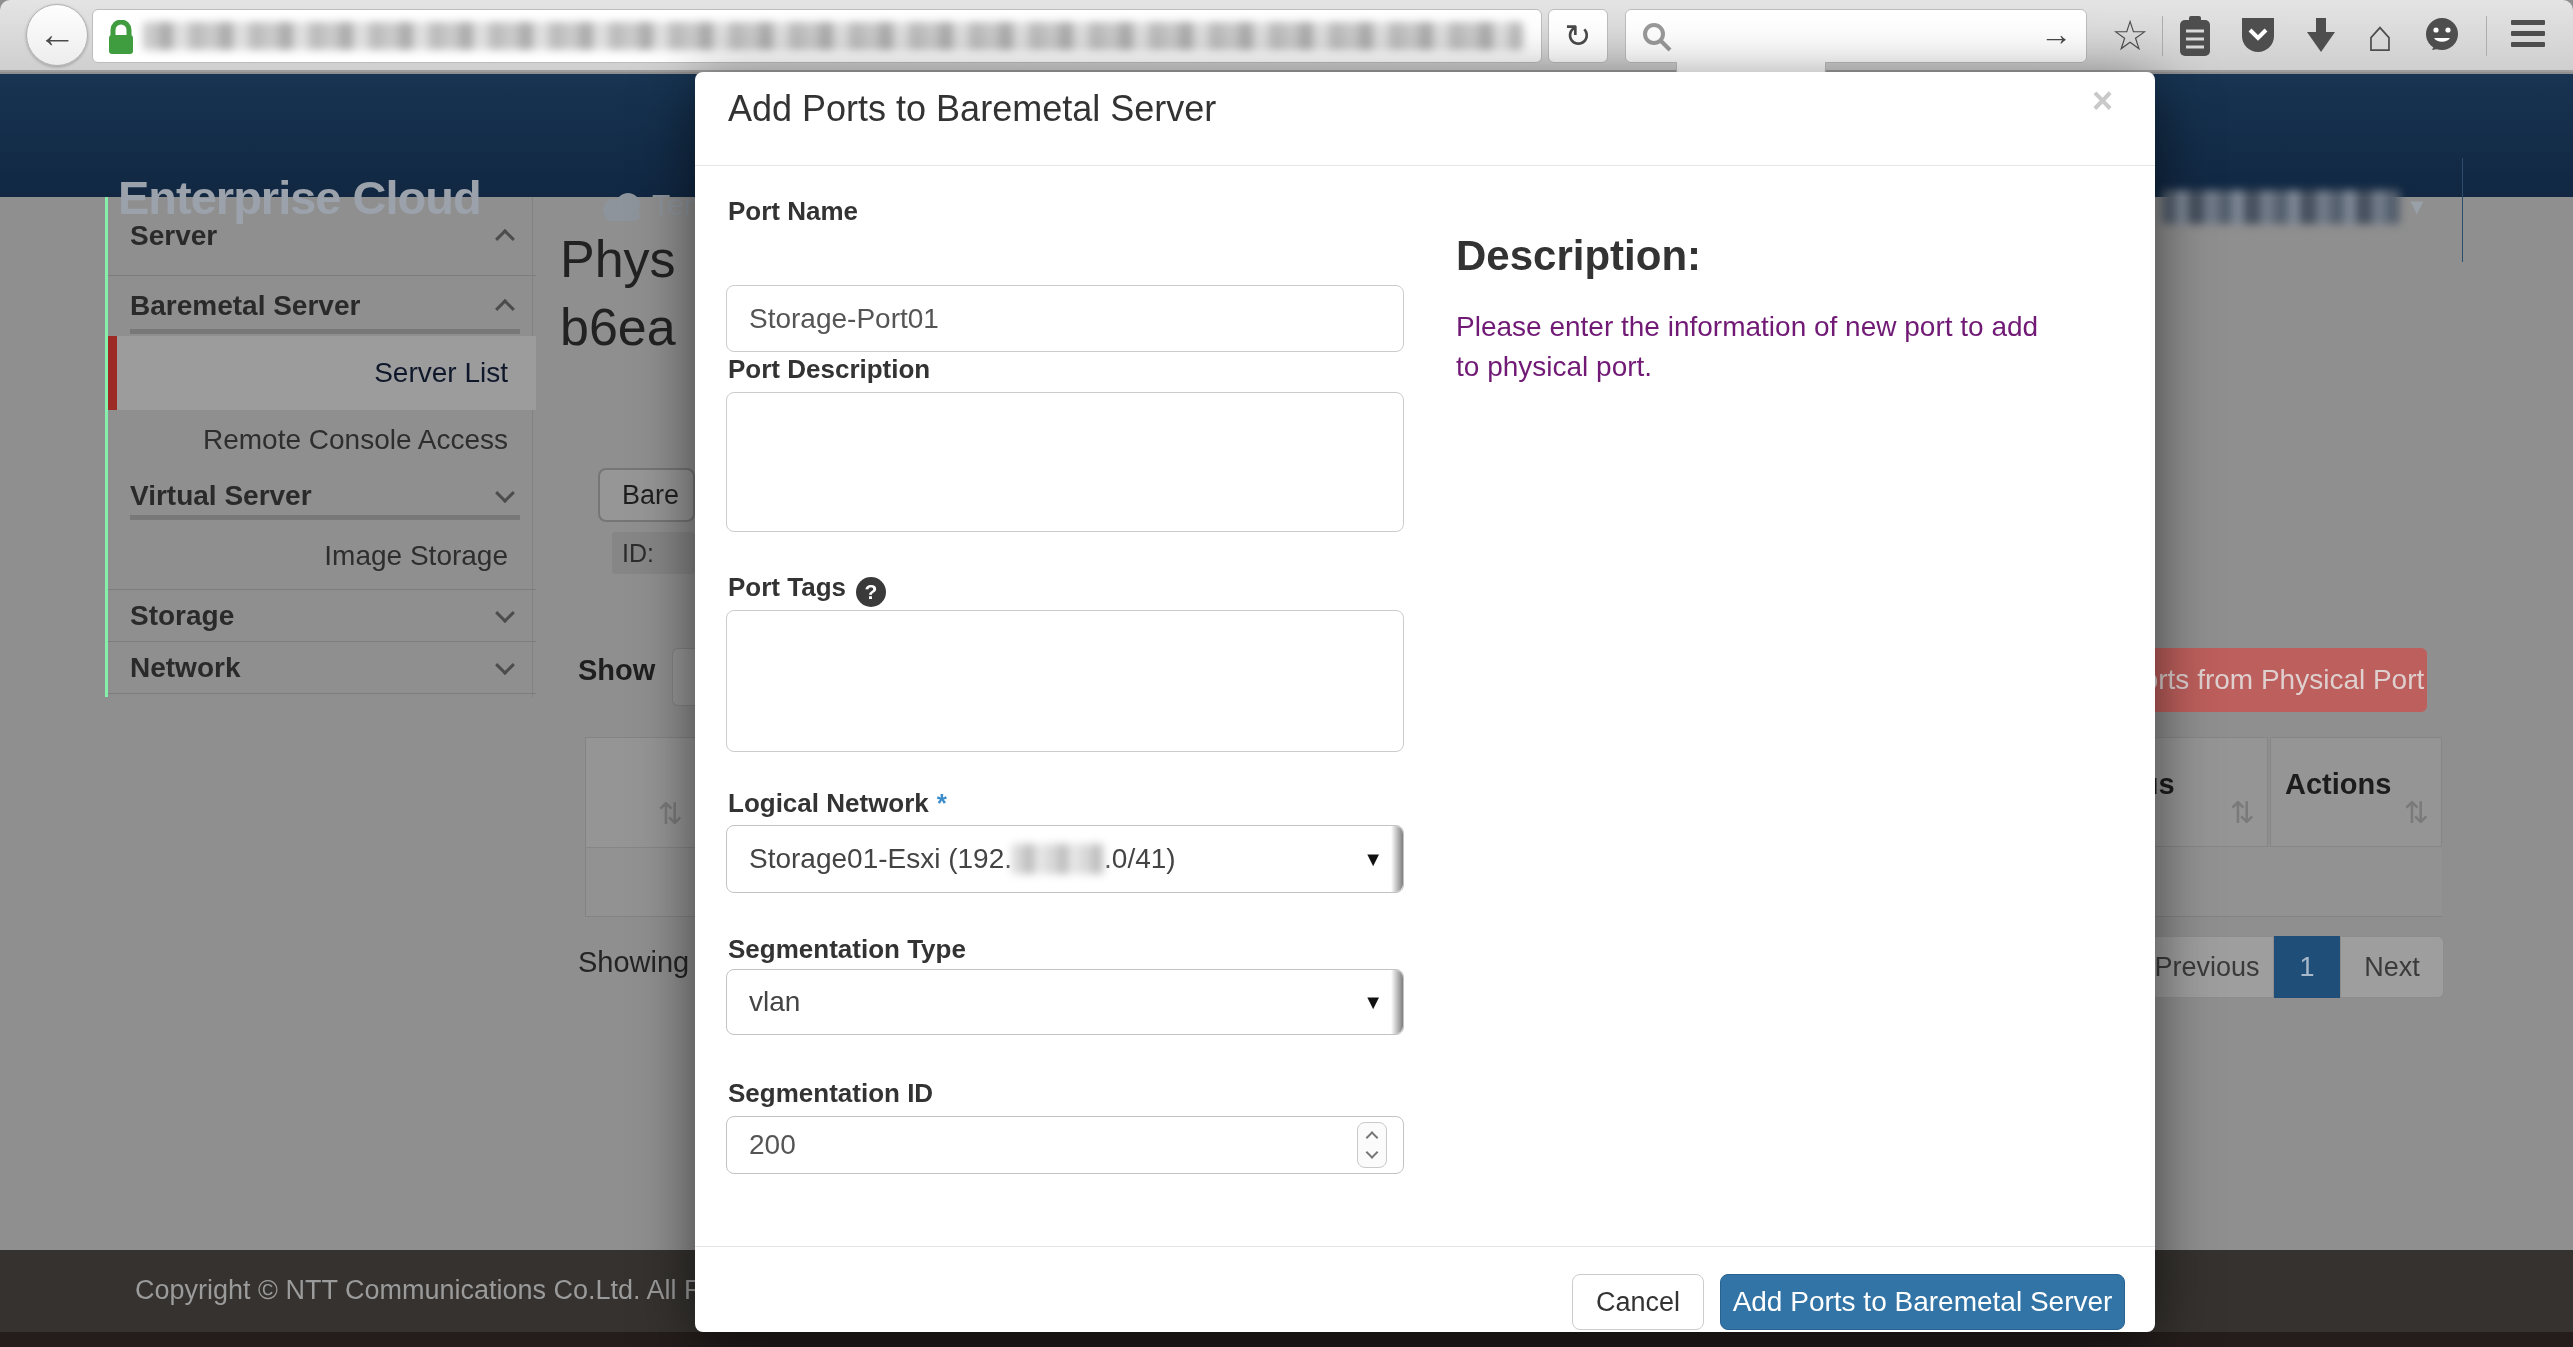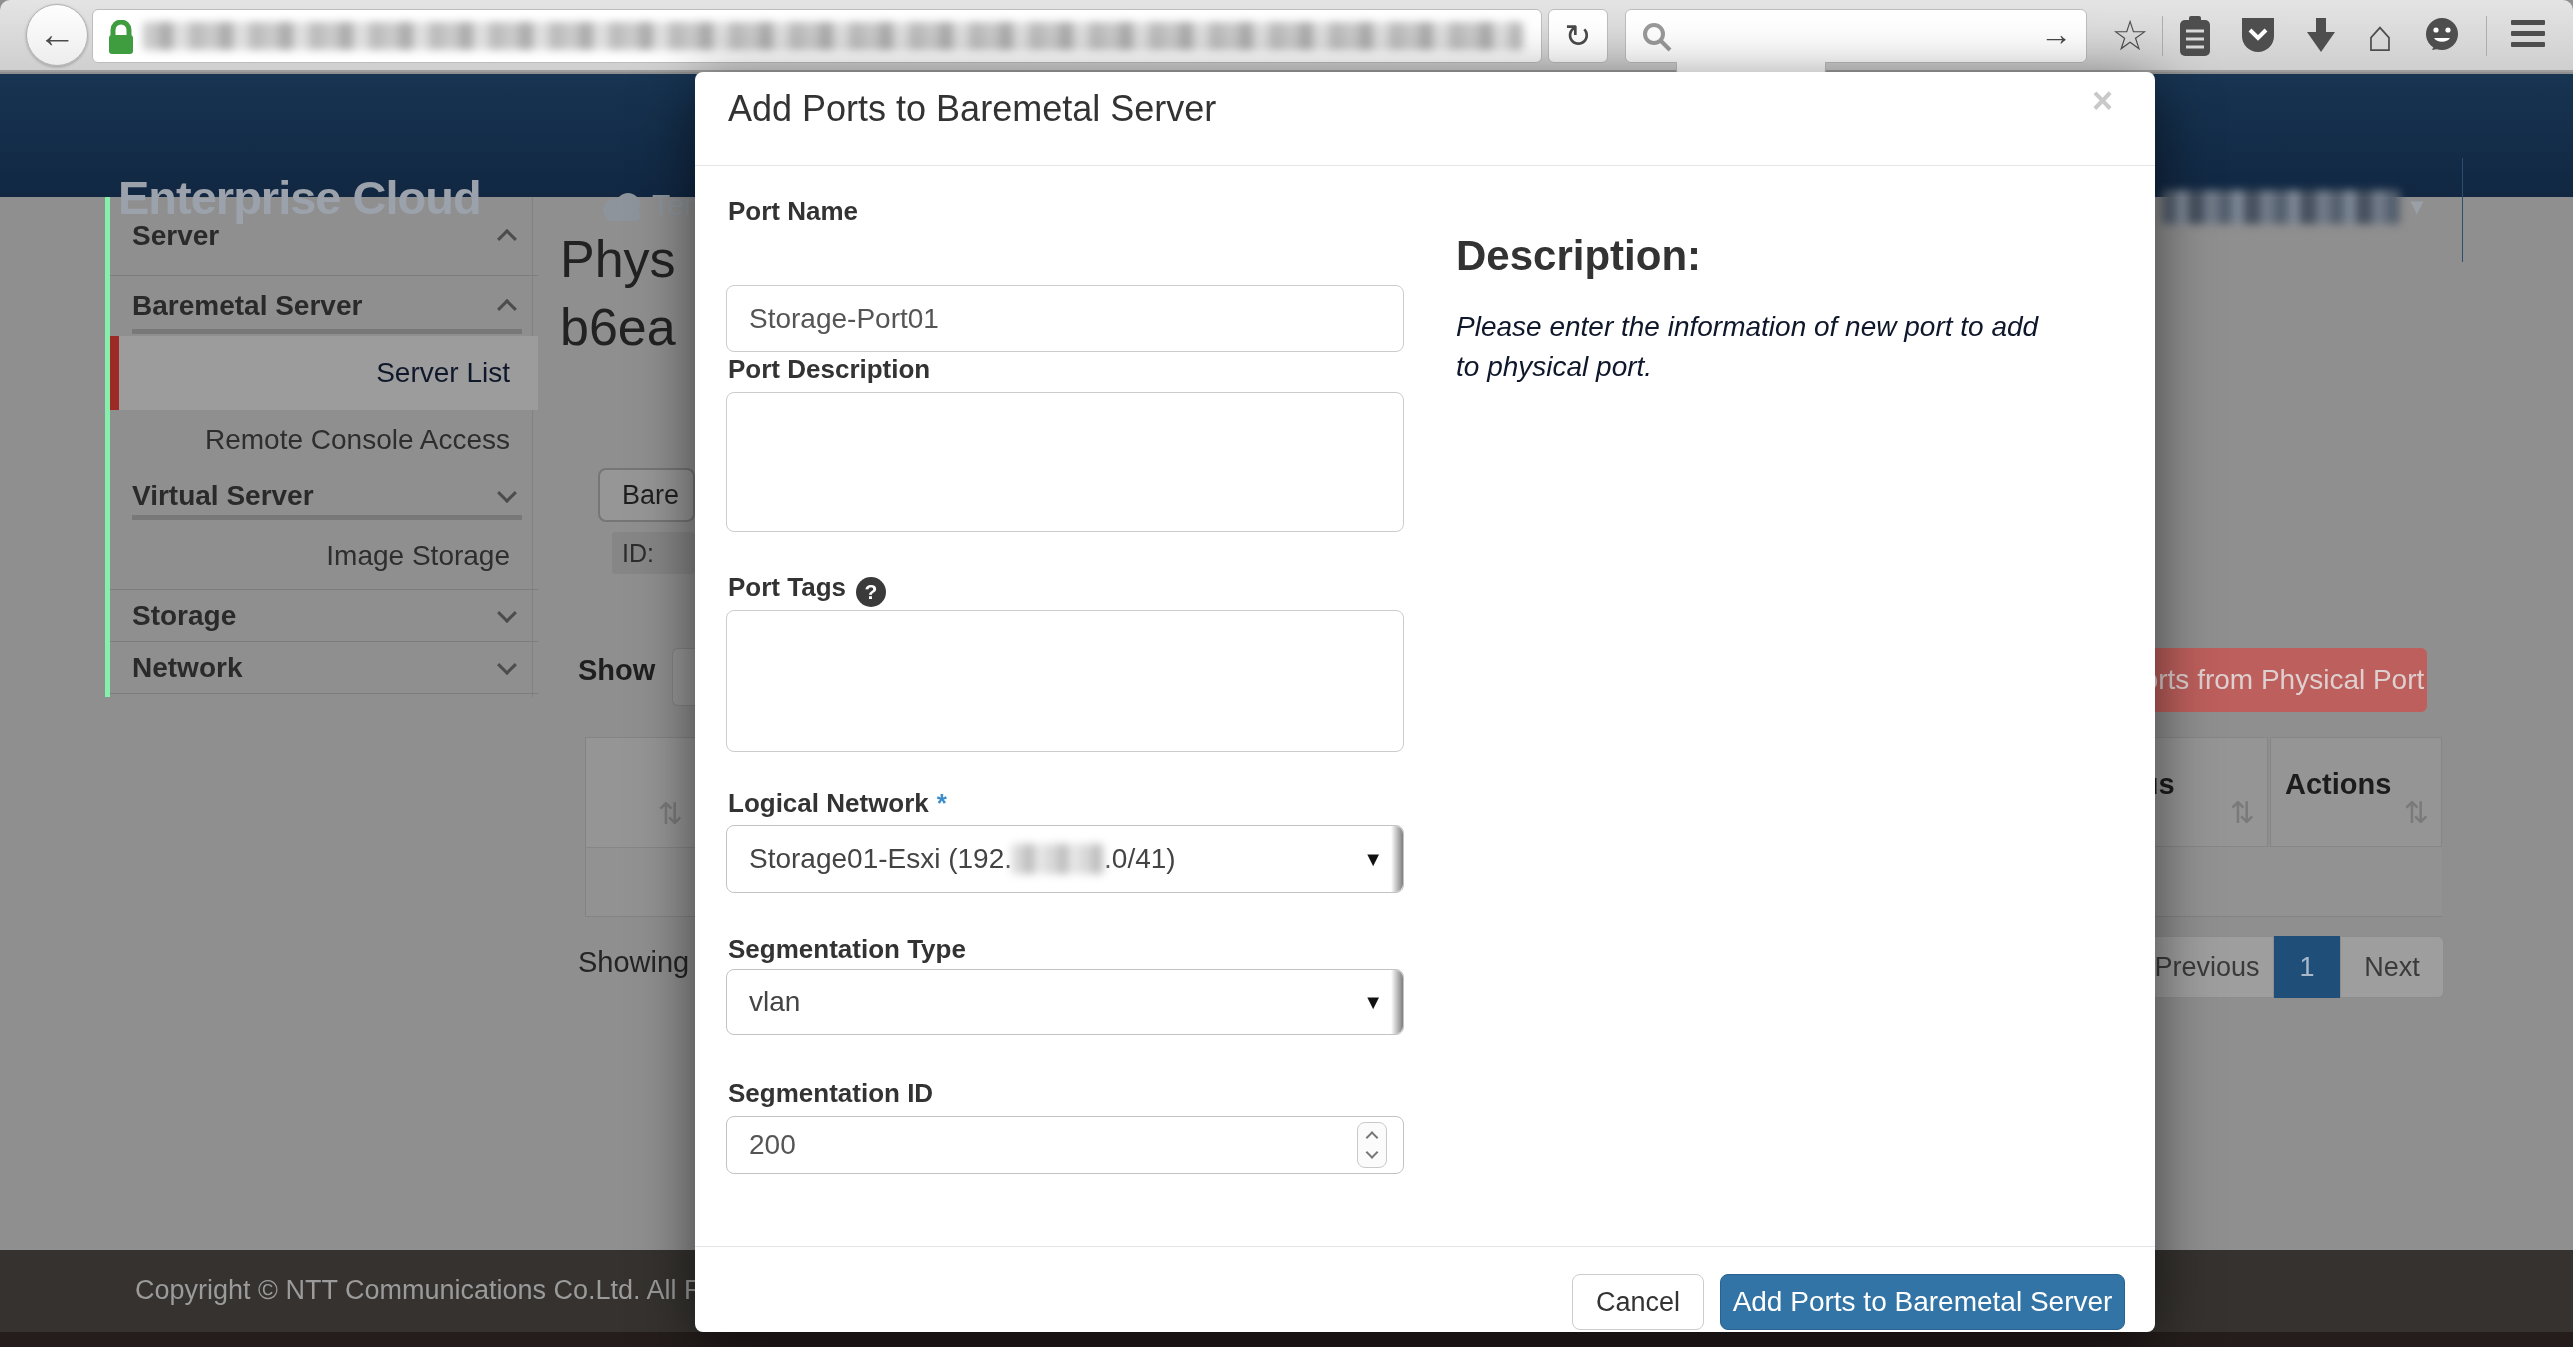--- a/index.html
+++ b/index.html
@@ -35,21 +35,21 @@
 
   
   #navyhdr { left:0; top:74px; width:2573px; height:123px;
              background:linear-gradient(#173452,#112742); }
   #brand { left:118px; top:96px; font-size:47px; font-weight:700; color:#9ba2ab; letter-spacing:-1px; }
   #tenantwrap { left:600px; top:108px; width:95px; height:50px; overflow:hidden; color:#8d949b; }
   #userblur { left:2162px; top:116px; width:238px; height:34px; }
   #usercaret { left:2406px; top:120px; color:#99a0a7; font-size:22px; }
   #hdrdivider { left:2462px; top:84px; width:1px; height:104px; background:#2e4d6d; }
 
-  #sidebar { left:105px; top:197px; width:428px; height:500px; border-left:5px solid #86efac; border-right:1px solid #828282;}
+  #sidebar { left:105px; top:197px; width:428px; height:500px; border-left:3px solid #86efac; border-right:1px solid #828282;}
   .srow { position:absolute; left:0; width:428px; border-bottom:1px solid #7d7d7d; }
   .srow .lbl { position:absolute; left:22px; top:50%; transform:translateY(-50%);
                font-size:28px; font-weight:700; color:#2a2a2a; }
   .srow .rlbl { position:absolute; right:28px; top:50%; transform:translateY(-50%);
                 font-size:28px; color:#2e2e2e; }
   .chev { position:absolute; right:24px; top:50%; width:14px; height:14px;
           border-left:3px solid #4c4c4c; border-bottom:3px solid #4c4c4c; }
   .chev.up   { transform:translateY(-30%) rotate(135deg); }
   .chev.down { transform:translateY(-70%) rotate(-45deg); }
   .underbar { position:absolute; left:22px; right:16px; bottom:2px; height:5px; background:#787878; }
@@ -89,21 +89,21 @@
         background:linear-gradient(to left, rgba(0,0,0,.5), rgba(0,0,0,0));
         border-radius:0 8px 8px 0; }
   .sel .caret { position:absolute; right:20px; top:50%; transform:translateY(-50%);
         font-size:20px; color:#111; }
   .stepper { position:absolute; right:16px; top:50%; transform:translateY(-50%); width:30px; height:46px;
         background:#fbfbfb; border:1px solid #c9c9c9; border-radius:8px; }
   .stepper i { position:absolute; left:50%; width:9px; height:9px; border-left:2px solid #777; border-top:2px solid #777; }
   .stepper .u { top:10px; transform:translateX(-50%) rotate(45deg); }
   .stepper .d { bottom:10px; transform:translateX(-50%) rotate(225deg); }
   #deschead { position:absolute; left:761px; top:160px; font-size:42px; font-weight:700; color:#333; }
-  #descbody { position:absolute; left:761px; top:235px; width:610px; font-size:28px; color:#0f172a; line-height:40px;font-style:italic; }
+  #descbody { position:absolute; left:761px; top:235px; width:610px; font-size:28px; color:#701a75; line-height:40px; }
   #mftrline { position:absolute; left:0; top:1174px; width:100%; height:1px; background:#e5e5e5; }
   #cancelbtn { position:absolute; left:877px; top:1202px; width:132px; height:56px; background:#fff;
                border:1px solid #ccc; border-radius:8px; font-size:27px; color:#333;
                text-align:center; line-height:54px; }
   #submitbtn { position:absolute; left:1025px; top:1202px; width:405px; height:56px;
                background:#3274a5; border:1px solid #2a6391; border-radius:8px; font-size:28px;
                color:#fff; text-align:center; line-height:54px; }
   .ipblur { display:inline-block; width:92px; height:30px; vertical-align:-6px; filter:blur(4px);
             background:repeating-linear-gradient(90deg,#d8d8d8 0 12px,#bdbdbd 12px 22px,#e6e6e6 22px 34px); }
 </style>

